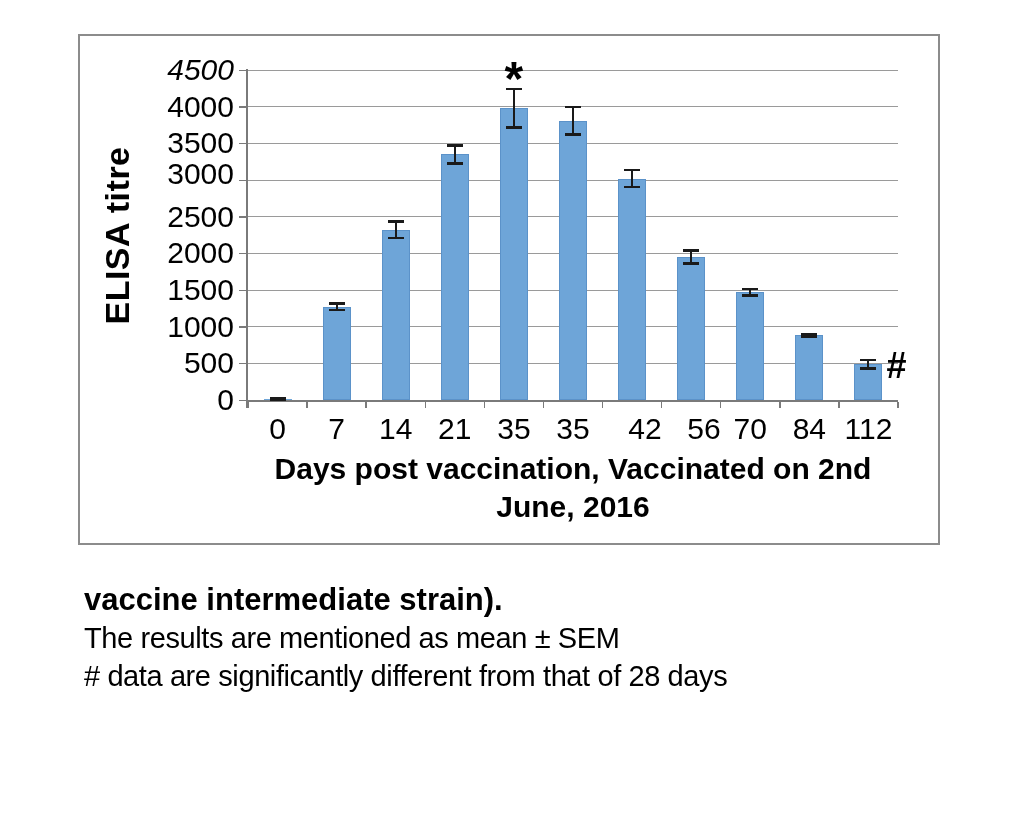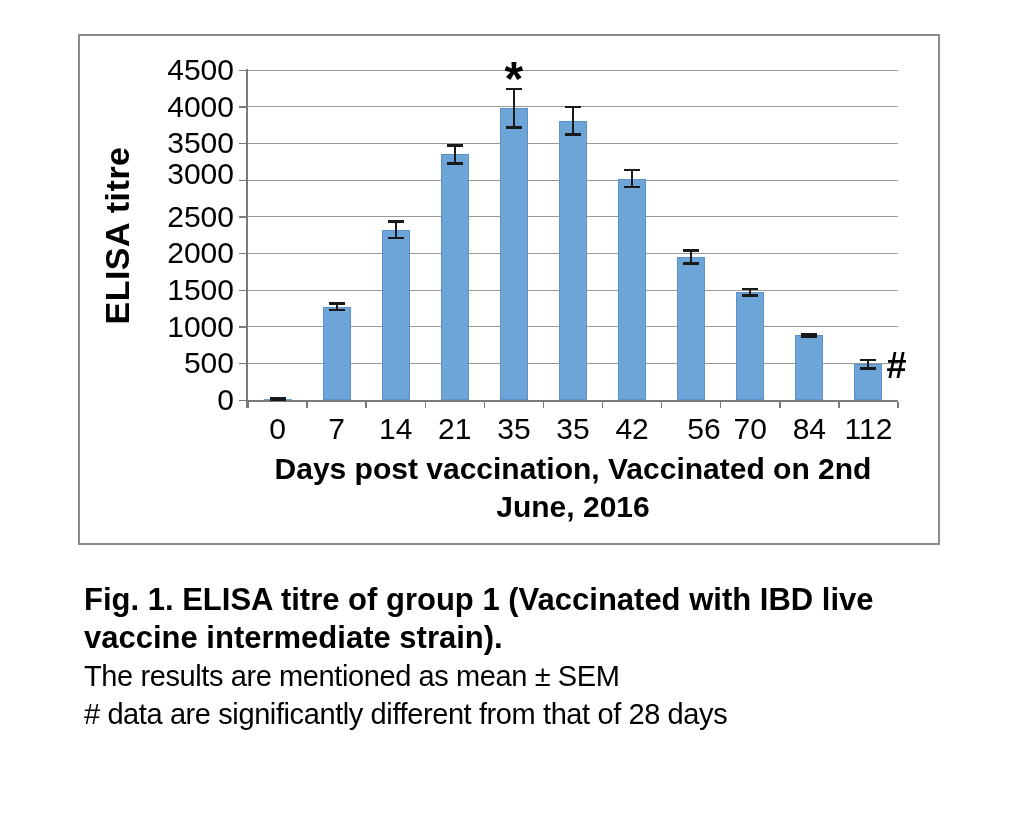--- a/index.html
+++ b/index.html
@@ -102,21 +102,21 @@
         <div style="position: absolute; right: 100%; top: 109.5px; width: 9px; height: 1.5px; background: rgb(122, 122, 122);"></div>
         <span class="tick-label y-lab" style="position: absolute; right: calc(100% + 14px); top: 87px; white-space: nowrap;">3000</span>
         <div style="position: absolute; left: 0px; top: 72.8333px; width: 650px; height: 1px; background: rgb(154, 154, 154);"></div>
         <div style="position: absolute; right: 100%; top: 72.8333px; width: 9px; height: 1.5px; background: rgb(122, 122, 122);"></div>
         <span class="tick-label y-lab" style="position: absolute; right: calc(100% + 14px); top: 56.3333px; white-space: nowrap;">3500</span>
         <div style="position: absolute; left: 0px; top: 36.1667px; width: 650px; height: 1px; background: rgb(154, 154, 154);"></div>
         <div style="position: absolute; right: 100%; top: 36.1667px; width: 9px; height: 1.5px; background: rgb(122, 122, 122);"></div>
         <span class="tick-label y-lab" style="position: absolute; right: calc(100% + 14px); top: 19.6667px; white-space: nowrap;">4000</span>
         <div style="position: absolute; left: 0px; top: -0.5px; width: 650px; height: 1px; background: rgb(154, 154, 154);"></div>
         <div style="position: absolute; right: 100%; top: -0.5px; width: 9px; height: 1.5px; background: rgb(122, 122, 122);"></div>
-        <span class="tick-label y-lab" style="position: absolute; right: calc(100% + 14px); top: -17px; white-space: nowrap;">4500</span>
+        <span class="tick-label y-lab" style="position: absolute; right: calc(100% + 14px); top: -17px; white-space: nowrap; font-style: italic;">4500</span>
         <div style="position: absolute; right: 100%; top: -1px; width: 2px; height: 339px; background: rgb(122, 122, 122);"></div>
         <div style="position: absolute; left: -2px; top: 330px; width: 652px; height: 2px; background: rgb(122, 122, 122);"></div>
         <div style="position: absolute; left: -0.75px; top: 332px; width: 1.5px; height: 6px; background: rgb(122, 122, 122);"></div>
         <div style="position: absolute; left: 58.3409px; top: 332px; width: 1.5px; height: 6px; background: rgb(122, 122, 122);"></div>
         <div style="position: absolute; left: 117.432px; top: 332px; width: 1.5px; height: 6px; background: rgb(122, 122, 122);"></div>
         <div style="position: absolute; left: 176.523px; top: 332px; width: 1.5px; height: 6px; background: rgb(122, 122, 122);"></div>
         <div style="position: absolute; left: 235.614px; top: 332px; width: 1.5px; height: 6px; background: rgb(122, 122, 122);"></div>
         <div style="position: absolute; left: 294.705px; top: 332px; width: 1.5px; height: 6px; background: rgb(122, 122, 122);"></div>
         <div style="position: absolute; left: 353.795px; top: 332px; width: 1.5px; height: 6px; background: rgb(122, 122, 122);"></div>
         <div style="position: absolute; left: 412.886px; top: 332px; width: 1.5px; height: 6px; background: rgb(122, 122, 122);"></div>
@@ -151,21 +151,21 @@
         <span class="tick-label" style="position: absolute; left: 236.364px; top: 342px; width: 59.0909px; text-align: center;">35</span>
         <div style="position: absolute; left: 311px; top: 50.6px; width: 28px; height: 279.4px; background: rgb(110, 165, 216); box-sizing: border-box; border: 1px solid rgb(91, 146, 201);"></div>
         <div style="position: absolute; left: 324px; top: 37.0333px; width: 2px; height: 27.1333px; background: rgb(26, 26, 26);"></div>
         <div style="position: absolute; left: 317px; top: 35.5333px; width: 16px; height: 2.5px; background: rgb(26, 26, 26);"></div>
         <div style="position: absolute; left: 317px; top: 63.1667px; width: 16px; height: 2.5px; background: rgb(26, 26, 26);"></div>
         <span class="tick-label" style="position: absolute; left: 295.455px; top: 342px; width: 59.0909px; text-align: center;">35</span>
         <div style="position: absolute; left: 370.091px; top: 108.533px; width: 28px; height: 221.467px; background: rgb(110, 165, 216); box-sizing: border-box; border: 1px solid rgb(91, 146, 201);"></div>
         <div style="position: absolute; left: 383.091px; top: 100.467px; width: 2px; height: 16.1333px; background: rgb(26, 26, 26);"></div>
         <div style="position: absolute; left: 376.091px; top: 98.9667px; width: 16px; height: 2.5px; background: rgb(26, 26, 26);"></div>
         <div style="position: absolute; left: 376.091px; top: 115.6px; width: 16px; height: 2.5px; background: rgb(26, 26, 26);"></div>
-        <span class="tick-label" style="position: absolute; left: 354.545px; top: 342px; width: 59.0909px; text-align: center;">42</span>
+        <span class="tick-label" style="position: absolute; left: 354.545px; top: 342px; width: 59.0909px; text-align: right;">42</span>
         <div style="position: absolute; left: 429.182px; top: 187px; width: 28px; height: 143px; background: rgb(110, 165, 216); box-sizing: border-box; border: 1px solid rgb(91, 146, 201);"></div>
         <div style="position: absolute; left: 442.182px; top: 180.767px; width: 2px; height: 12.4667px; background: rgb(26, 26, 26);"></div>
         <div style="position: absolute; left: 435.182px; top: 179.267px; width: 16px; height: 2.5px; background: rgb(26, 26, 26);"></div>
         <div style="position: absolute; left: 435.182px; top: 192.233px; width: 16px; height: 2.5px; background: rgb(26, 26, 26);"></div>
         <span class="tick-label" style="position: absolute; left: 413.636px; top: 342px; width: 59.0909px; text-align: right;">56</span>
         <div style="position: absolute; left: 488.273px; top: 222.2px; width: 28px; height: 107.8px; background: rgb(110, 165, 216); box-sizing: border-box; border: 1px solid rgb(91, 146, 201);"></div>
         <div style="position: absolute; left: 501.273px; top: 219.267px; width: 2px; height: 5.86667px; background: rgb(26, 26, 26);"></div>
         <div style="position: absolute; left: 494.273px; top: 217.767px; width: 16px; height: 2.5px; background: rgb(26, 26, 26);"></div>
         <div style="position: absolute; left: 494.273px; top: 224.133px; width: 16px; height: 2.5px; background: rgb(26, 26, 26);"></div>
         <span class="tick-label" style="position: absolute; left: 472.727px; top: 342px; width: 59.0909px; text-align: center;">70</span>
@@ -179,18 +179,17 @@
         <div style="position: absolute; left: 612.455px; top: 288.533px; width: 16px; height: 2.5px; background: rgb(26, 26, 26);"></div>
         <div style="position: absolute; left: 612.455px; top: 297.1px; width: 16px; height: 2.5px; background: rgb(26, 26, 26);"></div>
         <span class="tick-label" style="position: absolute; left: 590.909px; top: 342px; width: 59.0909px; text-align: center;">112</span>
         <span class="sig sig-star" style="position: absolute; left: 265.909px; top: -14.9333px; transform: translateX(-50%);">*</span>
         <span class="sig sig-hash" style="position: absolute; left: 638.455px; top: 278.067px;">#</span>
       </div>
     <div class="x-title" id="x-title">Days post vaccination, Vaccinated on 2nd
 June, 2016</div>
   </div>
   <div class="caption">
-    <p class="cap-title">Fig. 1. ELISA titre of group 1 (Vaccinated with IBD live</p>
     <p class="cap-title">vaccine intermediate strain).</p>
     <p class="cap-line">The results are mentioned as mean ± SEM</p>
     <p class="cap-line"># data are significantly different from that of 28 days</p>
   </div>
 </div>
 
 </body></html>

